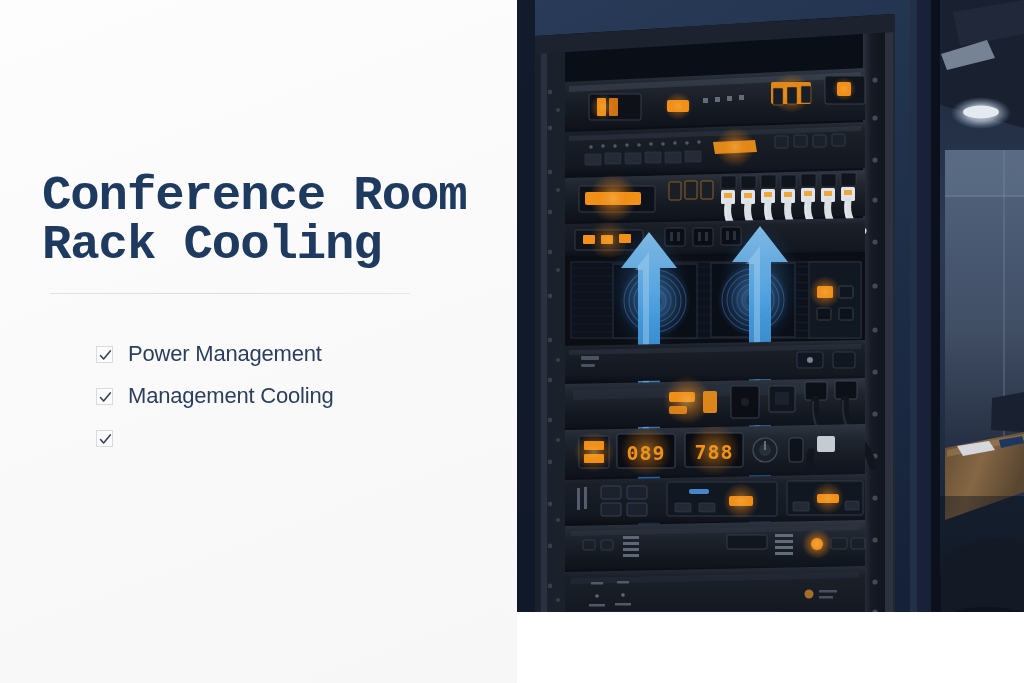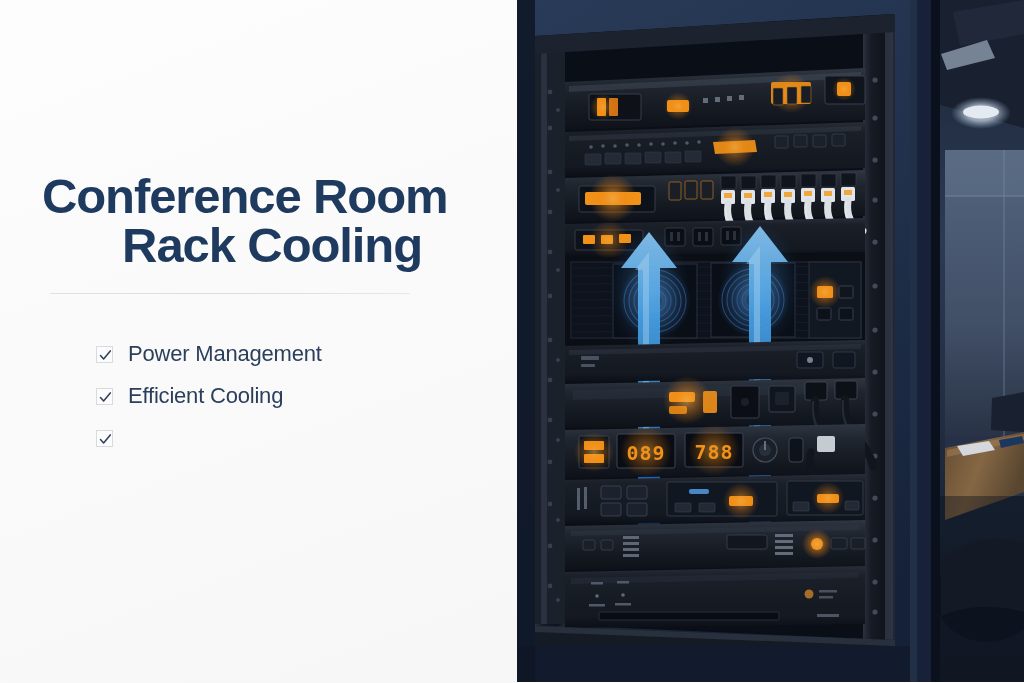--- a/index.html
+++ b/index.html
@@ -17,27 +17,27 @@
     background:linear-gradient(160deg,#fdfdfd 0%,#fafafa 45%,#f7f7f8 100%);
     position:relative;
     flex:0 0 517px;
   }
   .text-block {
     position:absolute;
     left:42px; top:172px;
     width:380px;
   }
   .title {
-    font-family:Liberation Sans, sans-serif;
+    font-family:Liberation Mono, monospace;
     font-weight:700;
     font-size:49px;
     line-height:0.99;
     letter-spacing:-1.1px;
     color:#1e3a5f;
-    text-align:right;
+    text-align:left;
     white-space:nowrap;
   }
   .title .line2 { display:block; }
 
   .divider {
     position:absolute;
     left:50px; top:293px;
     width:360px; height:1px;
     background:linear-gradient(to right,#e2e2e4,#dcdcdf 50%,#e8e8ea);
   }
@@ -67,21 +67,21 @@
     font-family:"Liberation Sans", sans-serif;
     font-size:22px;
     font-weight:400;
     color:#2b3f5c;
     letter-spacing:-0.2px;
     white-space:nowrap;
   }
 
   
   .photo-panel {
-    width:507px; height:682px;
+    width:507px; height:612px;
     flex:0 0 507px;
     position:relative;
     overflow:hidden;
     background:#84cc16;
   }
   .photo-panel svg { display:block; }
 </style>
 </head>
 <body>
 
@@ -106,21 +106,21 @@
       </span>
       <span class="bullet-label">Power Management</span>
     </div>
 
     <div class="bullet-row">
       <span class="checkbox">
         <svg width="13" height="13" viewBox="0 0 13 13">
           <path d="M1.5 6.6 L4.6 10 L11.3 1.9" fill="none" stroke="#2b3f5c" stroke-width="1.5" stroke-linecap="round" stroke-linejoin="round"></path>
         </svg>
       </span>
-      <span class="bullet-label">Efficient Cooling</span>
+      <span class="bullet-label">Management Cooling</span>
     </div>
 
     <div class="bullet-row">
       <span class="checkbox">
         <svg width="13" height="13" viewBox="0 0 13 13">
           <path d="M1.5 6.6 L4.6 10 L11.3 1.9" fill="none" stroke="#2b3f5c" stroke-width="1.5" stroke-linecap="round" stroke-linejoin="round"></path>
         </svg>
       </span>
     </div>
 

